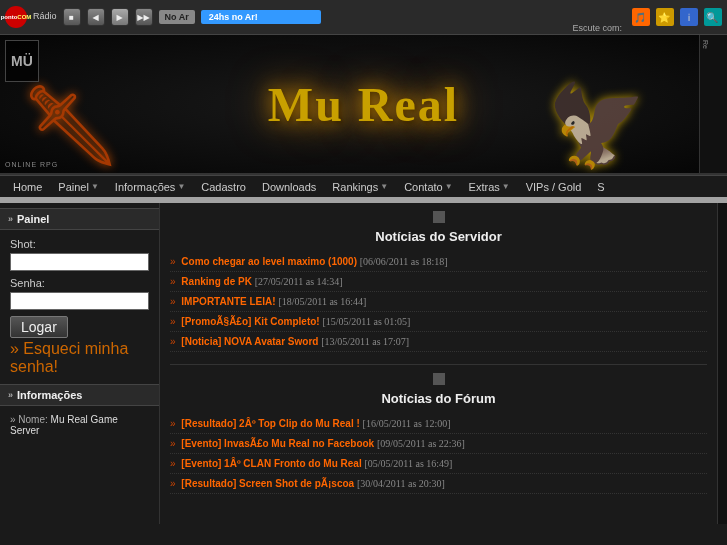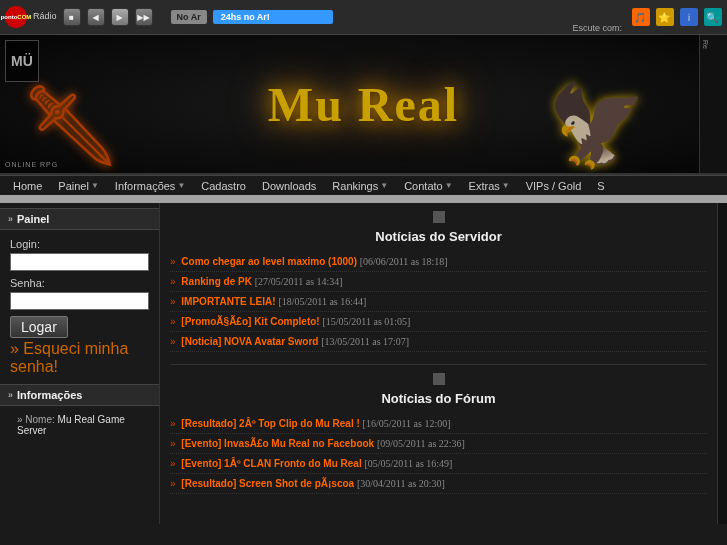--- a/index.html
+++ b/index.html
@@ -46,21 +46,20 @@
       font-size: 8px;
       color: #eee;
     }
     #no-ar-badge {
       background: #888;
       color: #222;
       padding: 2px 6px;
       font-size: 9px;
       font-weight: bold;
       border-radius: 2px;
-      margin-left: 12px;
     }
     #ao-vivo-badge {
       background: #3399ff;
       color: white;
       padding: 2px 8px;
       font-size: 9px;
       font-weight: bold;
       border-radius: 2px;
       flex: 1;
       max-width: 120px;
@@ -141,21 +140,21 @@
       left: 5px; bottom: 5px;
       font-size: 7px;
       color: #888;
       letter-spacing: 1px;
     }
 
     
     #nav {
       background: #1a1a1a;
       border-top: 1px solid #444;
-      border-bottom: 8px solid #a3a3a3;
+      border-bottom: 6px solid #a3a3a3;
       height: 28px;
       display: flex;
       align-items: center;
       padding: 0 5px;
     }
     .nav-item {
       color: #cccccc;
       font-size: 11px;
       padding: 0 8px;
       height: 100%;
@@ -229,21 +228,21 @@
       border-radius: 2px;
     }
     .esqueci-link {
       color: #cc6600;
       font-size: 16px;
       cursor: pointer;
       display: block;
       margin-top: 2px;
     }
     .sidebar-info-section {
-      padding: 8px 17px;
+      padding: 8px 10px;
     }
     .info-item {
       color: #aaa;
       font-size: 10px;
       margin-bottom: 2px;
     }
     .info-value {
       color: #ddd;
       font-size: 10px;
     }
@@ -363,21 +362,21 @@
 
 <div id="main-content">
 
   <div id="sidebar">
 
     <div class="sidebar-section-header">
       <span class="sidebar-chevron">»</span>
       <span>Painel</span>
     </div>
     <div class="login-section">
-      <label class="login-label">Login:</label>
+      <label class="login-label">Shot:</label>
       <input class="login-input" type="text" style="">
       <label class="login-label">Senha:</label>
       <input class="login-input" type="password" style="">
       <button class="logar-btn">Logar</button>
       <span class="esqueci-link">» Esqueci minha senha!</span>
     </div>
 
     <div class="sidebar-section-header">
       <span class="sidebar-chevron">»</span>
       <span>Informações</span>

